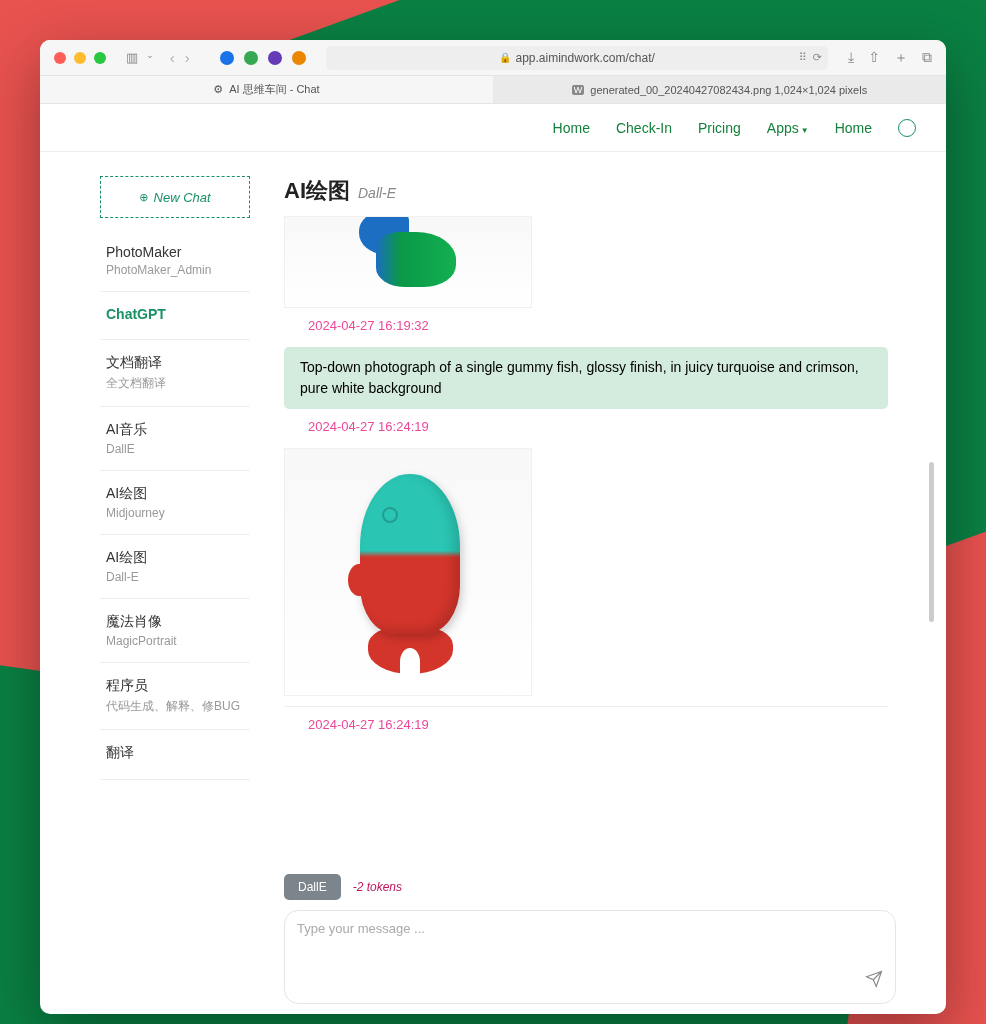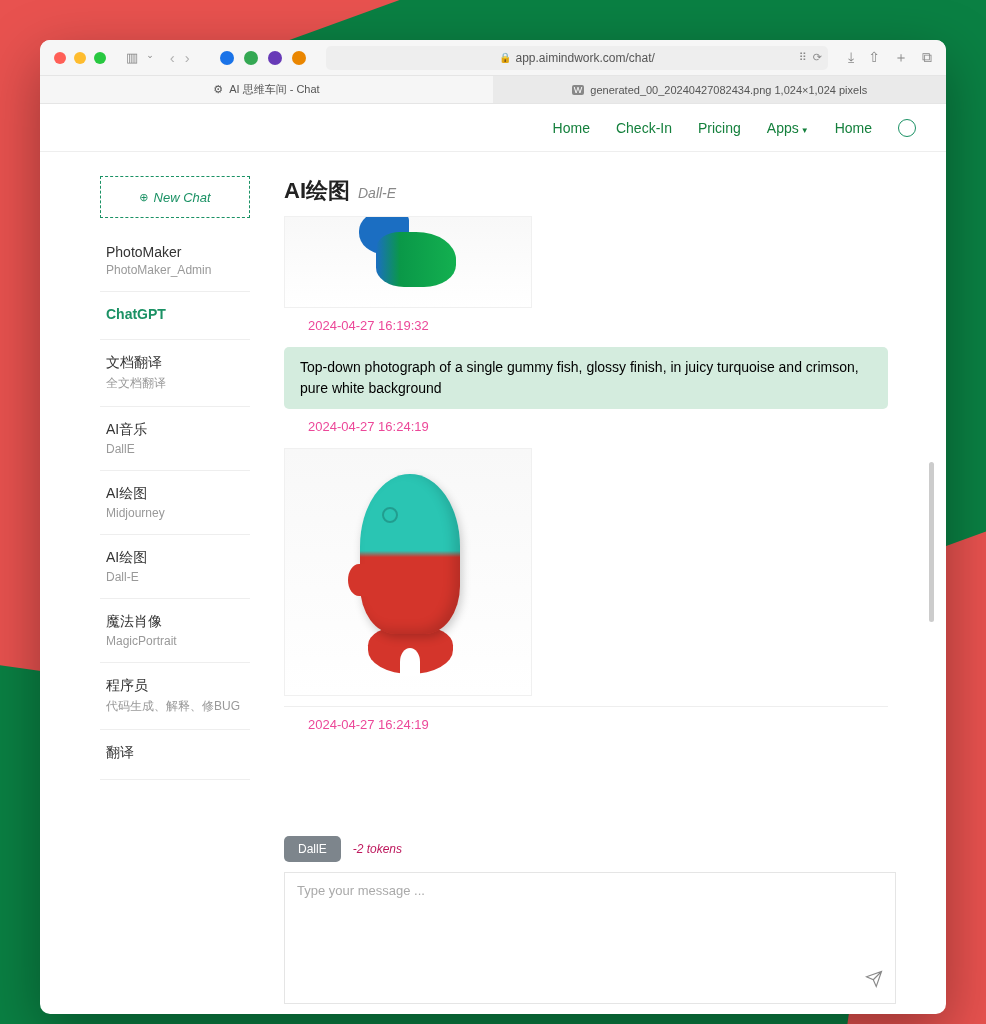--- a/index.html
+++ b/index.html
@@ -54,21 +54,21 @@
 .fishbody{position:absolute;top:5px;left:30px;width:100px;height:160px;background:linear-gradient(180deg,#2ac5b3 0%,#2ac5b3 48%,#d4352b 52%,#d4352b 100%);border-radius:50% 50% 35% 35% / 45% 45% 30% 30%;box-shadow:inset -6px -4px 12px rgba(0,0,0,.15),2px 4px 10px rgba(0,0,0,.2)}
 .fisheye{position:absolute;top:38px;left:52px;width:16px;height:16px;border:2px solid rgba(0,0,0,.2);border-radius:50%}
 .fishtail{position:absolute;bottom:5px;left:38px;width:85px;height:48px;background:#d4352b;border-radius:40% 40% 50% 50%}
 .fishtail::before{content:"";position:absolute;top:22px;left:32px;width:20px;height:28px;background:#fff;border-radius:50% 50% 0 0}
 .fishfin{position:absolute;top:95px;left:18px;width:22px;height:32px;background:#d4352b;border-radius:50% 0 0 50%}
 .divider{height:1px;background:#eee;margin:10px 0}
 .composer{padding-top:10px}
 .chips{display:flex;gap:12px;align-items:center;margin-bottom:10px}
 .chip{background:#7d858c;color:#fff;font-size:12px;padding:6px 14px;border-radius:5px}
 .tokens{font-size:12px;color:#be185d;font-style:italic}
-.inputbox{border:1px solid #e5e5e5;border-radius:0;height:132px;position:relative;padding:10px 12px}
+.inputbox{border:1px solid #e5e5e5;border-radius:14px;height:94px;position:relative;padding:10px 12px}
 .inputbox textarea{width:100%;height:100%;border:none;outline:none;resize:none;font-size:13px;font-family:inherit;color:#333}
 .inputbox textarea::placeholder{color:#aaa}
 .send{position:absolute;bottom:10px;right:12px;color:#888;font-size:18px;cursor:pointer;transform:rotate(0deg)}
 .ext-icons span{width:14px;height:14px;border-radius:50%;display:inline-block}
 .scrollbar{position:absolute;right:2px;top:310px;width:5px;height:160px;background:#ccc;border-radius:3px}
 </style>
 </head>
 <body>
 <div class="wallpaper"></div>
 <div class="window">

